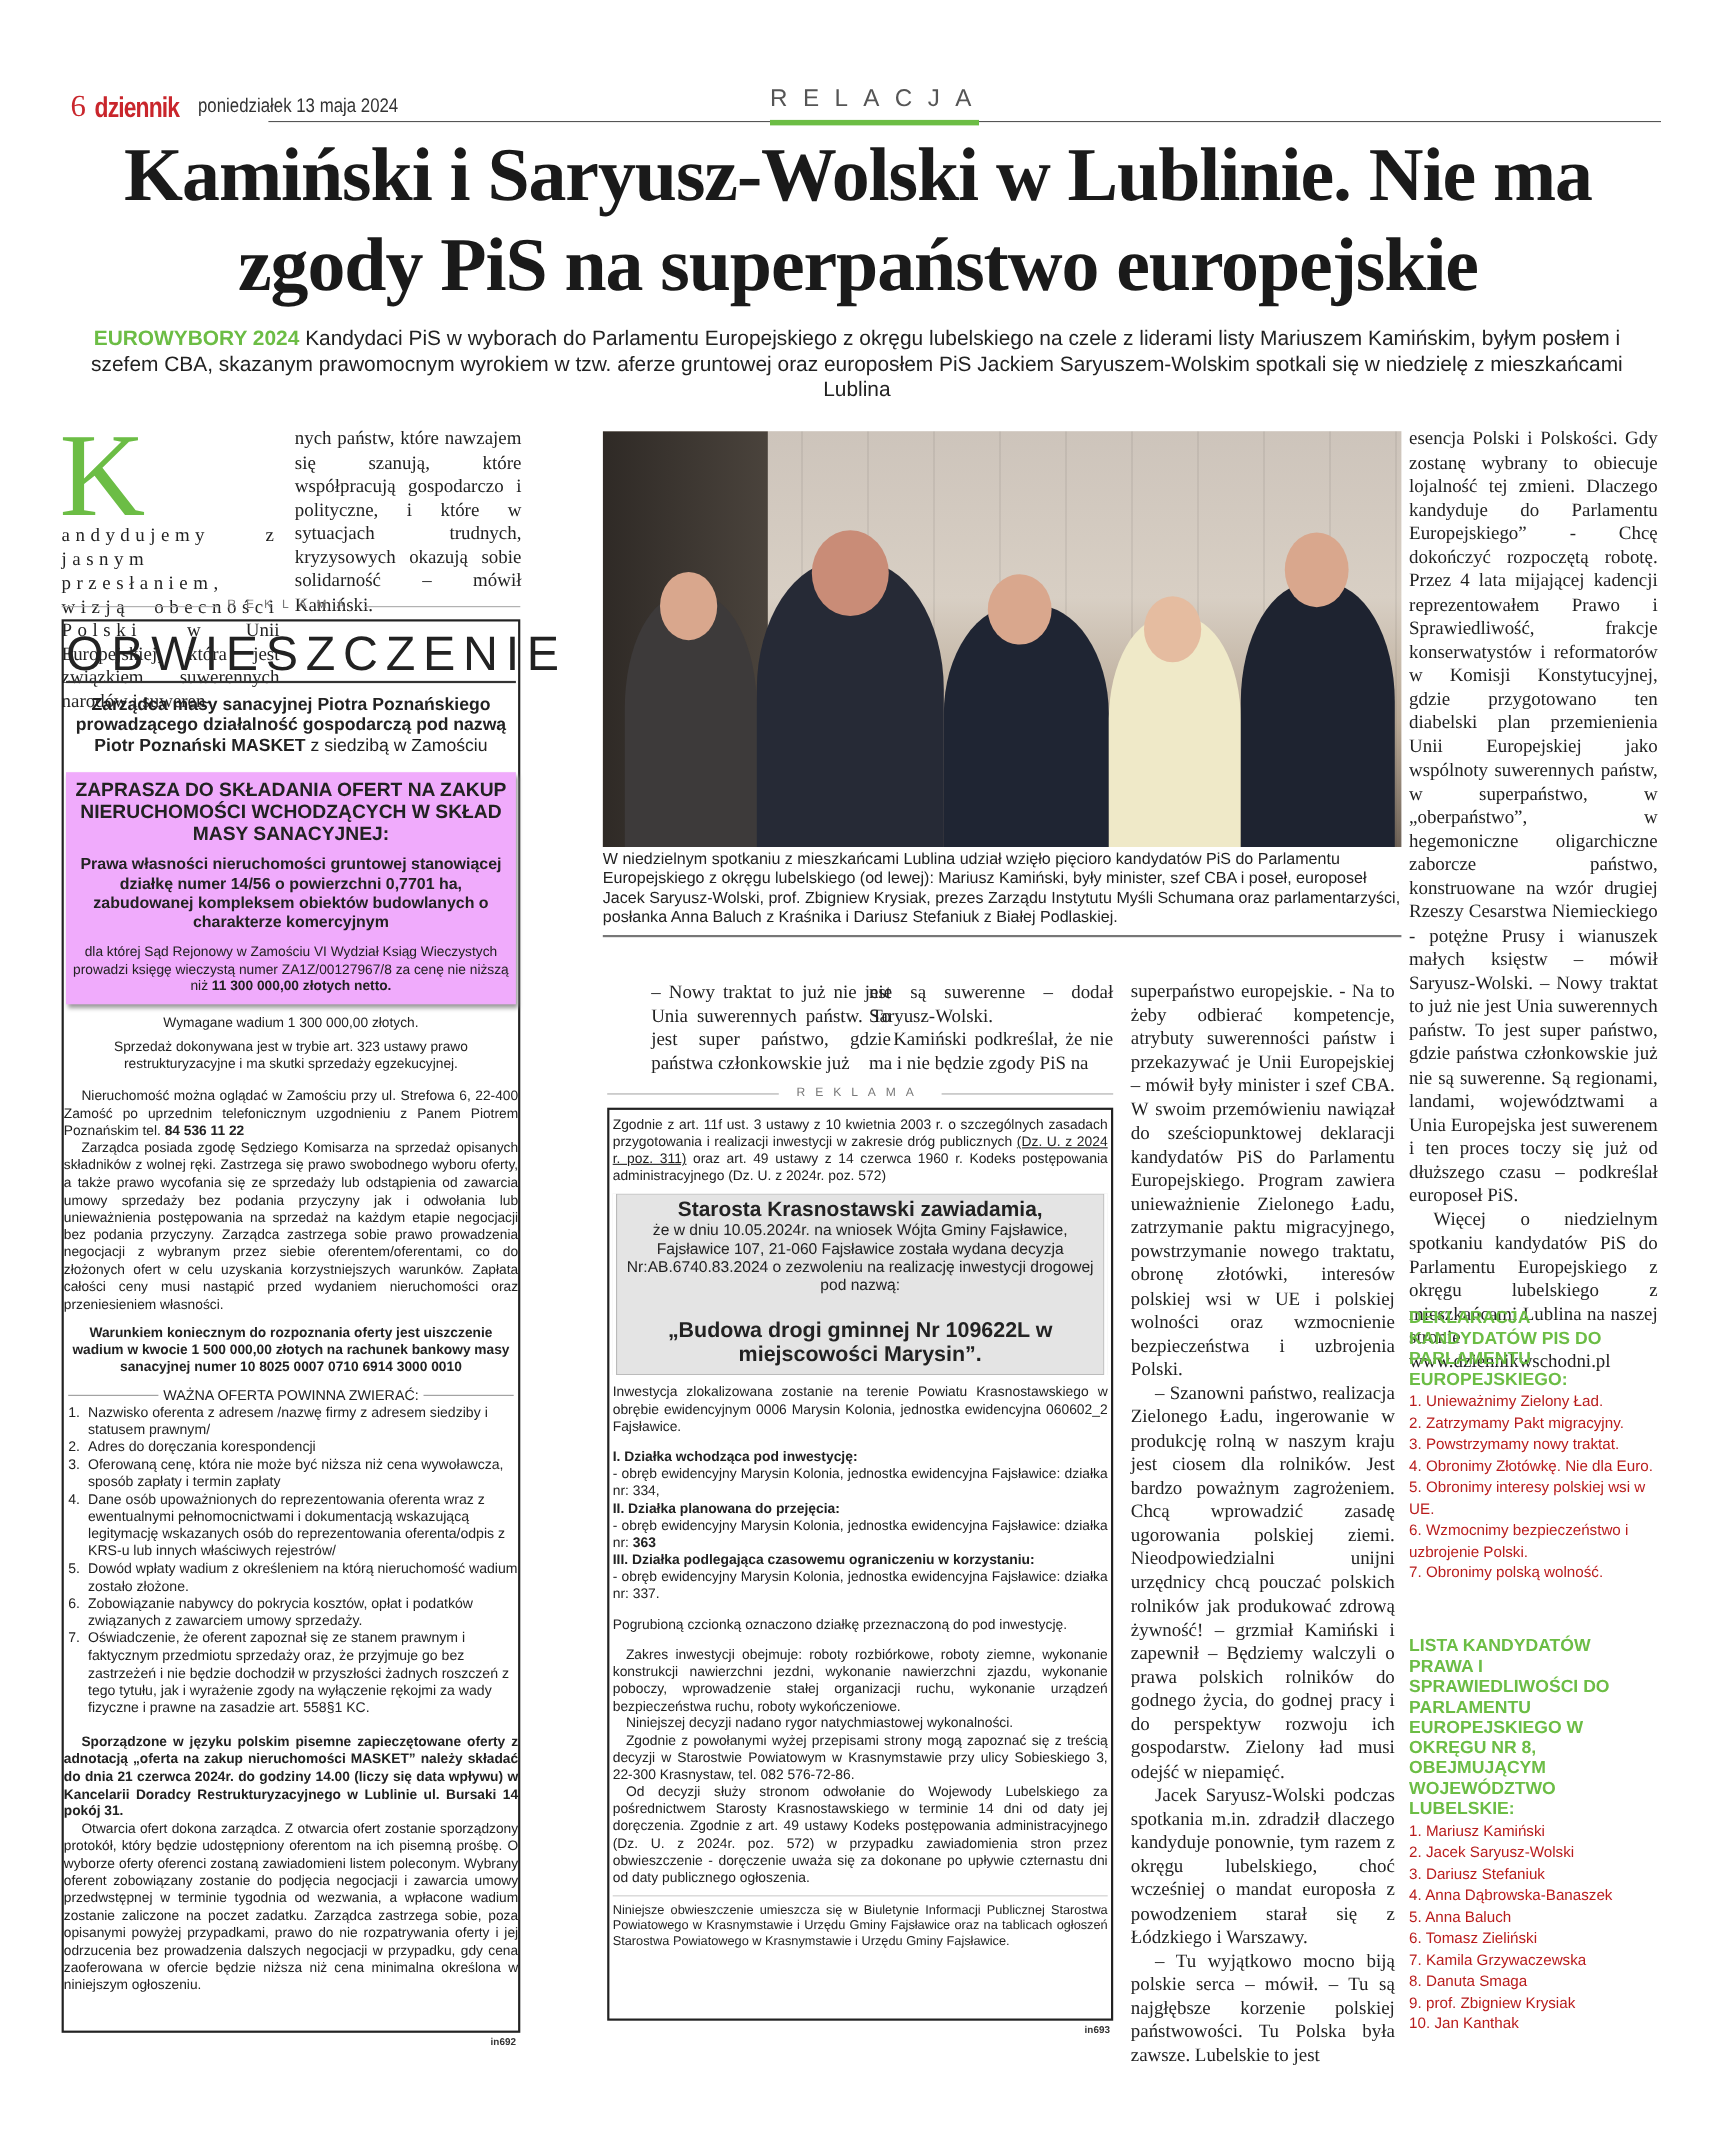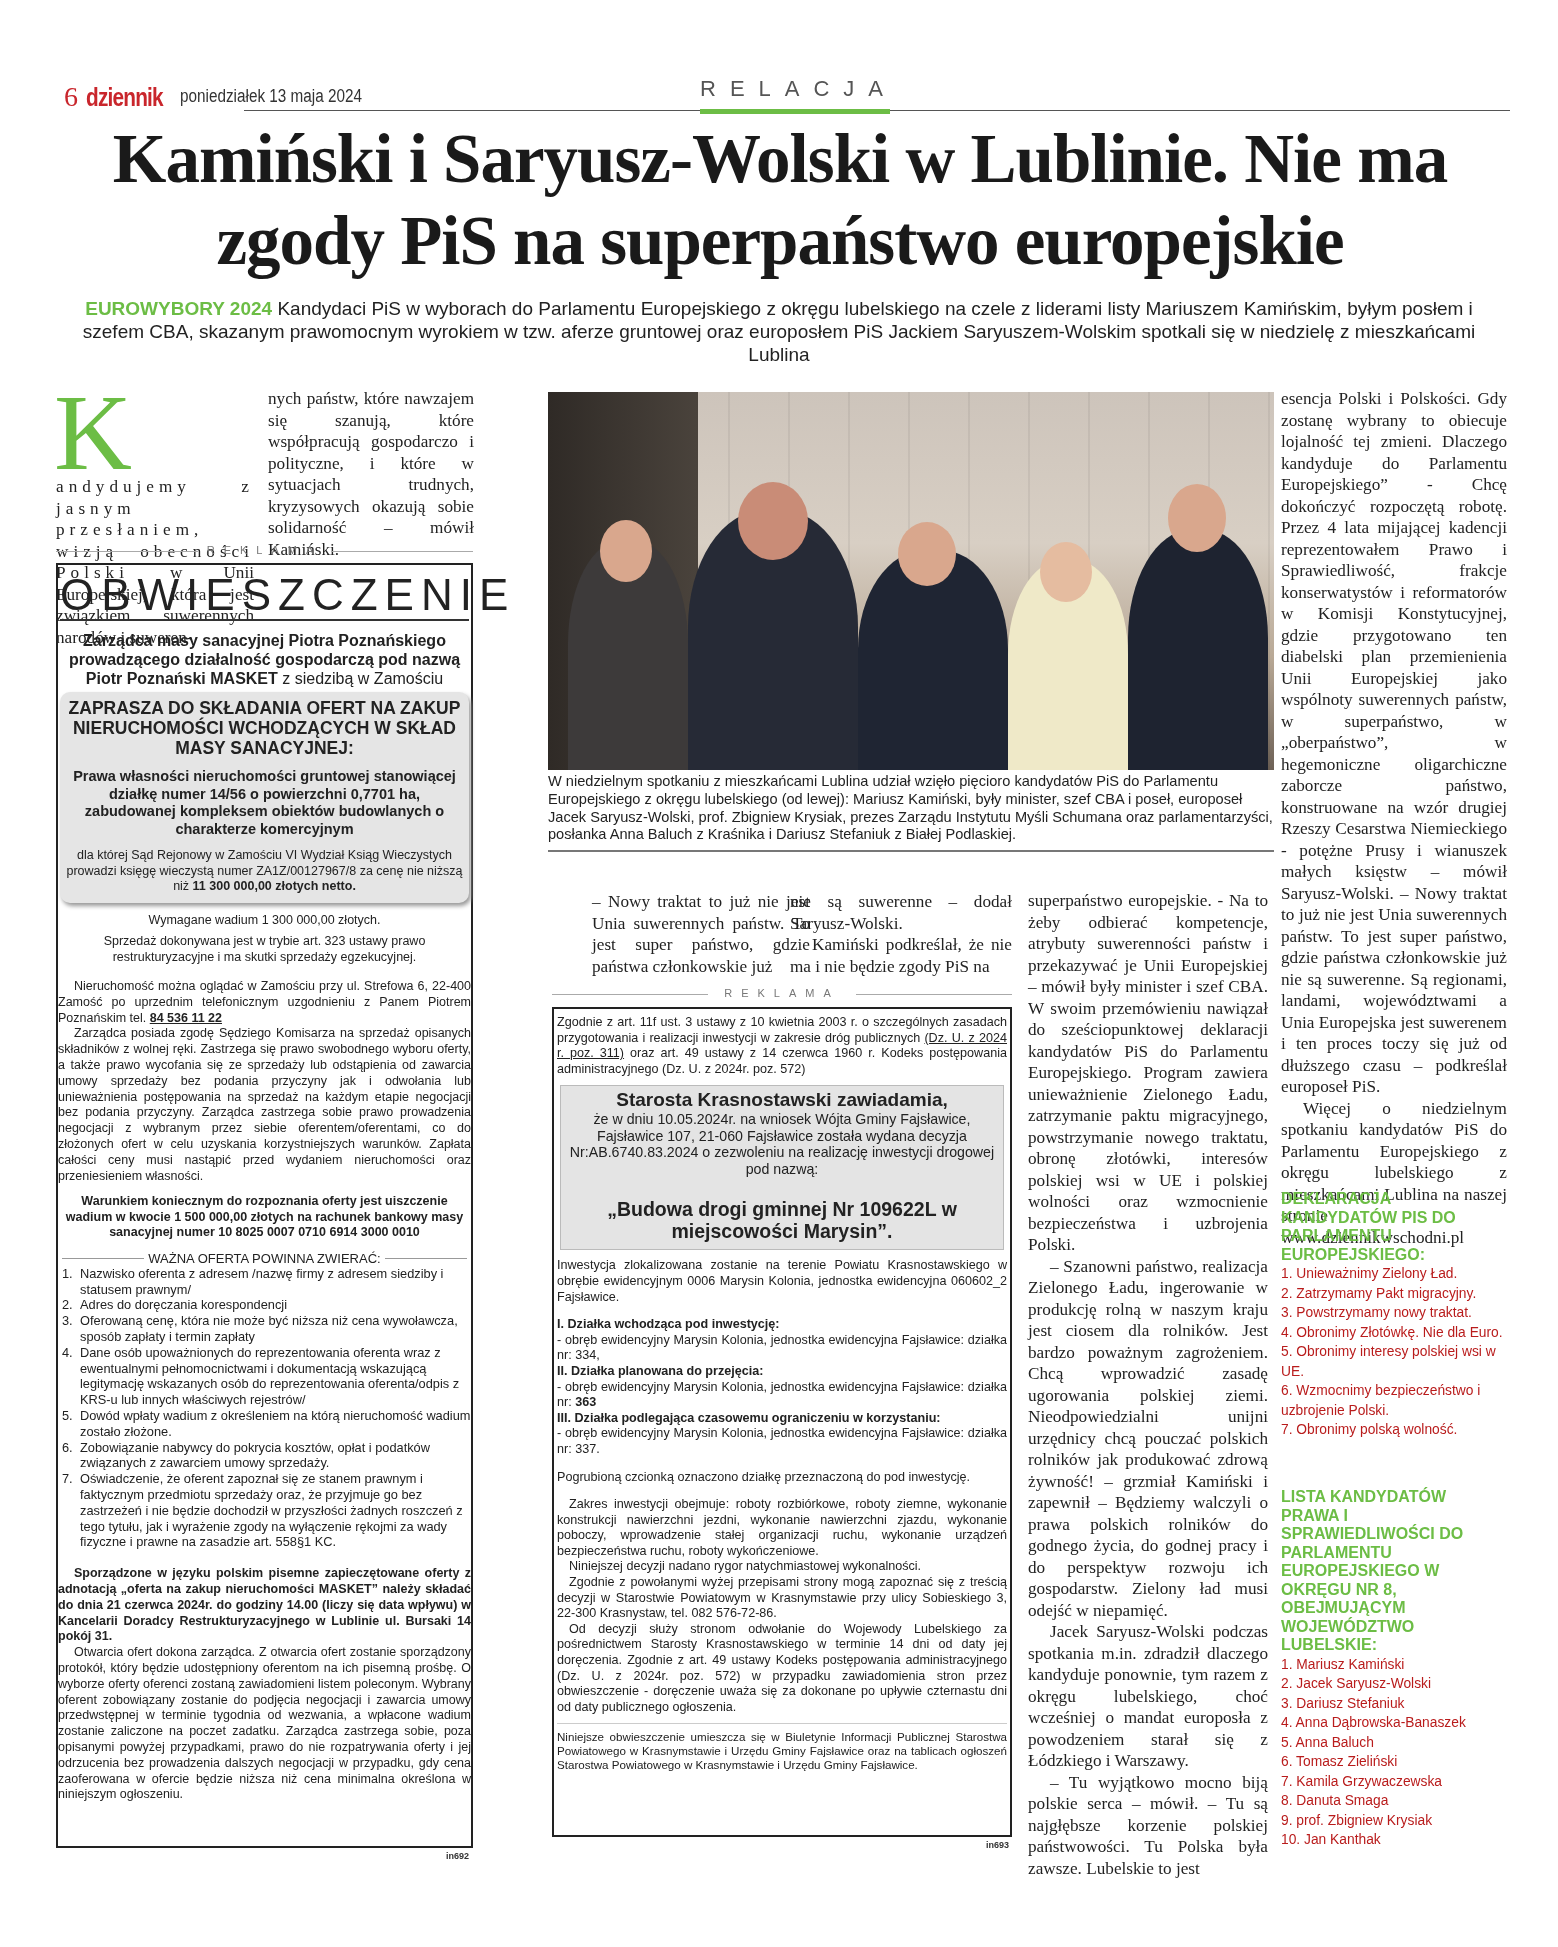--- a/index.html
+++ b/index.html
@@ -31,21 +31,21 @@
 
   .reklama { position: absolute; height: 14px; font-family: "Liberation Sans", sans-serif; font-size: 11px; letter-spacing: 9px; color: #777; text-align: center; }
   .reklama::before, .reklama::after { content: ""; position: absolute; top: 7px; height: 1px; background: #aaa; width: 34%; }
   .reklama::before { left: 0; } .reklama::after { right: 0; }
 
   
   .ad1 { position: absolute; left: 56px; top: 563px; width: 417px; height: 1285px; border: 2px solid #222; font-family: "Liberation Sans", sans-serif; color: #222; padding: 0 0; }
   .ad1 .big { font-size: 44px; letter-spacing: 7px; text-align: center; margin-top: 6px; line-height: 48px; border-bottom: 2px solid #333; margin-left: 2px; margin-right: 2px; font-weight: normal; }
   .ad1 .intro { font-size: 16px; font-weight: bold; text-align: center; line-height: 19px; margin-top: 10px; }
   .ad1 .intro .norm { font-weight: normal; }
-  .ad1 .greybox { background: #e5e5e5; border-radius: 10px; box-shadow: 2px 3px 4px #999; margin: 4px 2px 8px; padding: 6px 6px 8px; text-align: center; }
+  .ad1 .greybox { background: #f0abfc; border-radius: 0; box-shadow: 2px 3px 4px #999; margin: 14px 2px 8px; padding: 6px 6px 8px; text-align: center; }
   .ad1 .greybox .h { font-size: 17.5px; font-weight: bold; line-height: 20px; }
   .ad1 .greybox .h2 { font-size: 14.5px; font-weight: bold; line-height: 17.5px; margin-top: 10px; }
   .ad1 .greybox .small { font-size: 12.5px; line-height: 15.5px; margin-top: 10px; }
   .ad1 .c { text-align: center; font-size: 12.5px; line-height: 15.5px; }
   .ad1 .j { text-align: justify; font-size: 12.5px; line-height: 15.8px; }
   .ad1 .ind { text-indent: 16px; }
   .ad1 b { font-weight: bold; }
   .ad1 .line-title { display: flex; align-items: center; font-size: 13px; margin-top: 10px; }
   .ad1 .line-title::before, .ad1 .line-title::after { content: ""; flex: 1; height: 1px; background: #999; margin: 0 4px; }
   .ad1 ol { list-style: none; font-size: 12.8px; line-height: 15.8px; }
@@ -113,21 +113,21 @@
   <div class="intro">
     <span>Zarządca masy sanacyjnej Piotra Poznańskiego prowadzącego działalność gospodarczą pod nazwą Piotr Poznański MASKET</span><span class="norm"> z siedzibą w Zamościu</span>
   </div>
   <div class="greybox">
     <div class="h">ZAPRASZA DO SKŁADANIA OFERT NA ZAKUP NIERUCHOMOŚCI WCHODZĄCYCH W SKŁAD MASY SANACYJNEJ:</div>
     <div class="h2">Prawa własności nieruchomości gruntowej stanowiącej działkę numer 14/56 o powierzchni 0,7701 ha, zabudowanej kompleksem obiektów budowlanych o charakterze komercyjnym</div>
     <div class="small"><span>dla której Sąd Rejonowy w Zamościu VI Wydział Ksiąg Wieczystych prowadzi księgę wieczystą numer ZA1Z/00127967/8 za cenę nie niższą niż </span><b>11 300 000,00 złotych netto.</b></div>
   </div>
   <p class="c" style="margin-top:10px;">Wymagane wadium 1 300 000,00 złotych.</p>
   <p class="c" style="margin-top:6px;">Sprzedaż dokonywana jest w trybie art. 323 ustawy prawo restrukturyzacyjne i ma skutki sprzedaży egzekucyjnej.</p>
-  <p class="j ind" style="margin-top:14px;"><span>Nieruchomość można oglądać w Zamościu przy ul. Strefowa 6, 22-400 Zamość po uprzednim telefonicznym uzgodnieniu z Panem Piotrem Poznańskim tel. </span><b style="text-decoration:underline;">84 536 11 22</b></p>
+  <p class="j ind" style="margin-top:14px;"><span>Nieruchomość można oglądać w Zamościu przy ul. Strefowa 6, 22-400 Zamość po uprzednim telefonicznym uzgodnieniu z Panem Piotrem Poznańskim tel. </span><b style="">84 536 11 22</b></p>
   <p class="j ind">Zarządca posiada zgodę Sędziego Komisarza na sprzedaż opisanych składników z wolnej ręki. Zastrzega się prawo swobodnego wyboru oferty, a także prawo wycofania się ze sprzedaży lub odstąpienia od zawarcia umowy sprzedaży bez podania przyczyny jak i odwołania lub unieważnienia postępowania na sprzedaż na każdym etapie negocjacji bez podania przyczyny. Zarządca zastrzega sobie prawo prowadzenia negocjacji z wybranym przez siebie oferentem/oferentami, co do złożonych ofert w celu uzyskania korzystniejszych warunków. Zapłata całości ceny musi nastąpić przed wydaniem nieruchomości oraz przeniesieniem własności.</p>
   <p class="c" style="font-weight:bold; margin-top:10px;">Warunkiem koniecznym do rozpoznania oferty jest uiszczenie wadium w kwocie 1 500 000,00 złotych na rachunek bankowy masy sanacyjnej numer 10 8025 0007 0710 6914 3000 0010</p>
   <div class="line-title">
       <span>WAŻNA OFERTA POWINNA ZWIERAĆ:</span>
     </div>
   <ol id="ad1-list">
     <li>
         <span class="n">1.</span>
         <span>Nazwisko oferenta z adresem /nazwę firmy z adresem siedziby i statusem prawnym/</span>
       </li>

